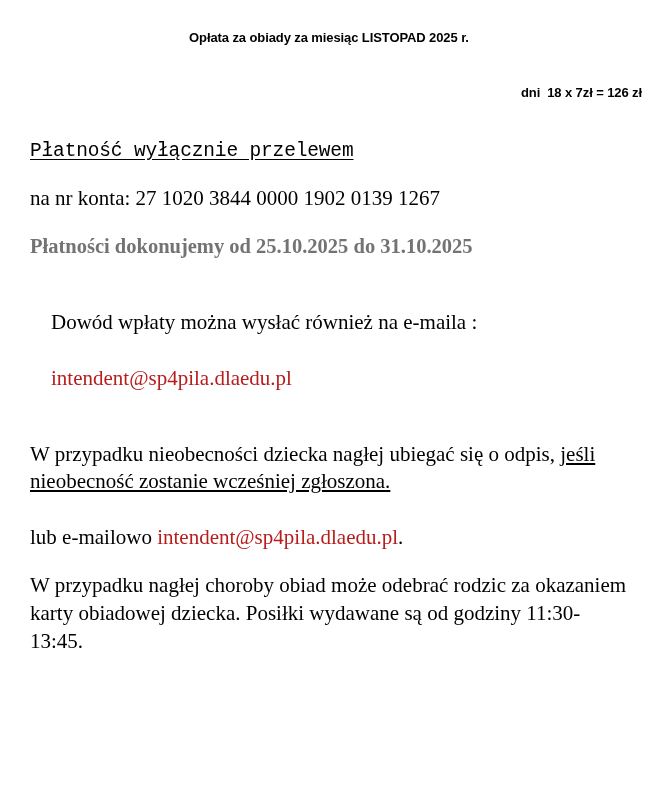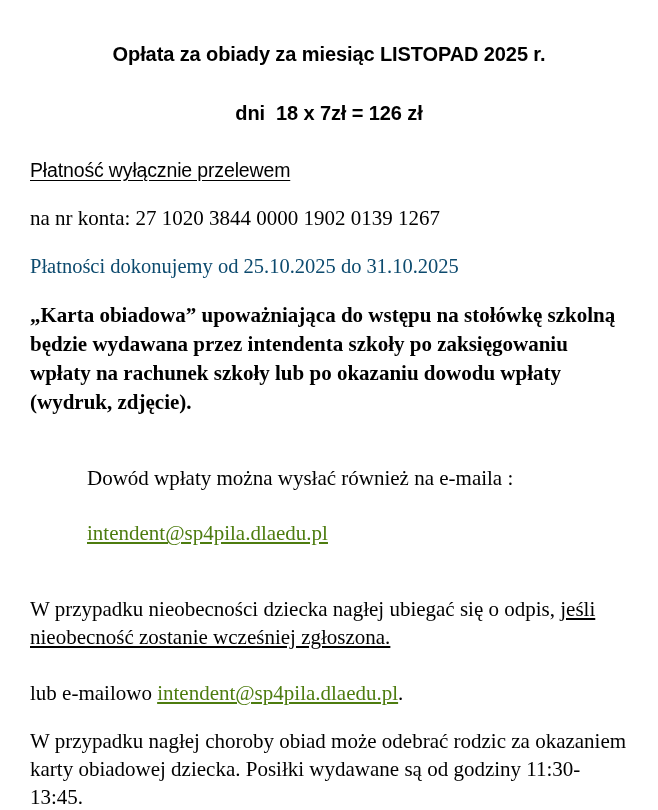--- a/index.html
+++ b/index.html
@@ -23,77 +23,76 @@
     height: 810px;
     box-sizing: border-box;
     padding: 0;
     background: #ffffff;
   }
 
   
   .doc-title {
     font-family: "Liberation Sans", "DejaVu Sans", sans-serif;
     font-weight: bold;
-    font-size: 20px;
+    font-size: 13px;
     text-align: center;
     letter-spacing: -0.1px;
-    margin: 12px;
-    padding: 0;
+    margin: 0;
+    padding: 16px;
     line-height: 1.2;
     white-space: pre;
   }
   .title-1 { padding-top: 30px; }
-  .title-2 { padding-top: 23px; }
+  .title-2 { padding-top: 23px; text-align: right; }
 
   
   .body-block {
     font-size: 21px;
     line-height: 1.33;
     margin: 0;
     padding: 0 30px 0 30px;
     text-align: left;
   }
 
   .spaced { padding-top: 20px; }
 
   .sans-underline {
-    font-family: Liberation Sans, sans-serif;
+    font-family: Liberation Mono, monospace;
     font-size: 19.5px;
     font-weight: normal;
     text-decoration: underline;
     text-underline-offset: 3px;
     letter-spacing: -0.15px;
     margin-top: 16px;
   }
 
   .red-bold {
-    color: #0c4a6e;
-    font-weight: normal;
+    color: #737373;
+    font-weight: bold;
     font-size: 20.5px;
   }
 
   .bold-block {
     font-weight: bold;
     font-size: 21px;
     line-height: 1.38;
   }
 
   .email-link {
-    color: #4d7c0f;
-    text-decoration: underline;
+    color: #b91c1c;
     text-underline-offset: 2px;
     cursor: pointer;
   }
 
   .u-black {
     text-decoration: underline;
     text-underline-offset: 2px;
   }
 
-  .nowrapline { white-space: pre-wrap; margin-left: 36px; }
+  .nowrapline { white-space: pre-wrap; }
 </style>
 </head>
 <body>
 
 <div class="page">
 
   <h1 class="doc-title title-1">Opłata za obiady za miesiąc LISTOPAD 2025 r.</h1>
 
   <h2 class="doc-title title-2">dni  18 x 7zł = 126 zł</h2>
 
@@ -101,21 +100,20 @@
     <span class="sans-underline">Płatność wyłącznie przelewem</span>
   </p>
 
   <p class="body-block spaced">na nr konta: 27 1020 3844 0000 1902 0139 1267</p>
 
   <p class="body-block spaced">
     <span class="red-bold">Płatności dokonujemy od 25.10.2025 do 31.10.2025</span>
   </p>
 
 
-  <p class="body-block bold-block spaced">„Karta obiadowa” upoważniająca do wstępu na stołówkę szkolną będzie wydawana przez intendenta szkoły po zaksięgowaniu wpłaty na rachunek szkoły lub po okazaniu dowodu wpłaty (wydruk, zdjęcie).</p>
 
   <p class="body-block spaced nowrapline">
     <span>Dowód wpłaty można wysłać również na e-maila :</span><br>
     <a class="email-link">intendent@sp4pila.dlaedu.pl</a>
   </p>
 
   <p class="body-block spaced">
     <span>W przypadku nieobecności dziecka nagłej ubiegać się o odpis, </span><span class="u-black">jeśli nieobecność zostanie wcześniej zgłoszona.</span><br>
     <br>
     <span>lub e-mailowo </span><a class="email-link">intendent@sp4pila.dlaedu.pl</a><span>.</span>

